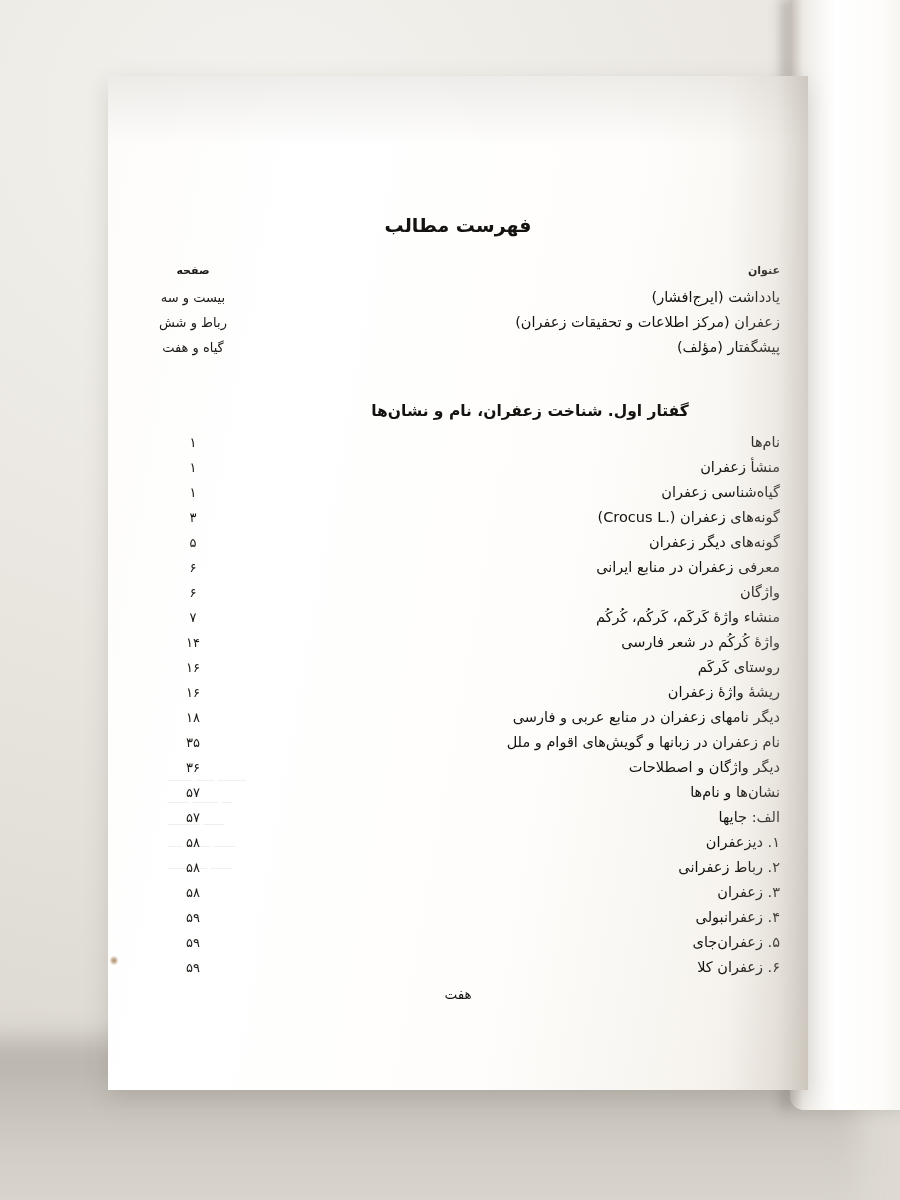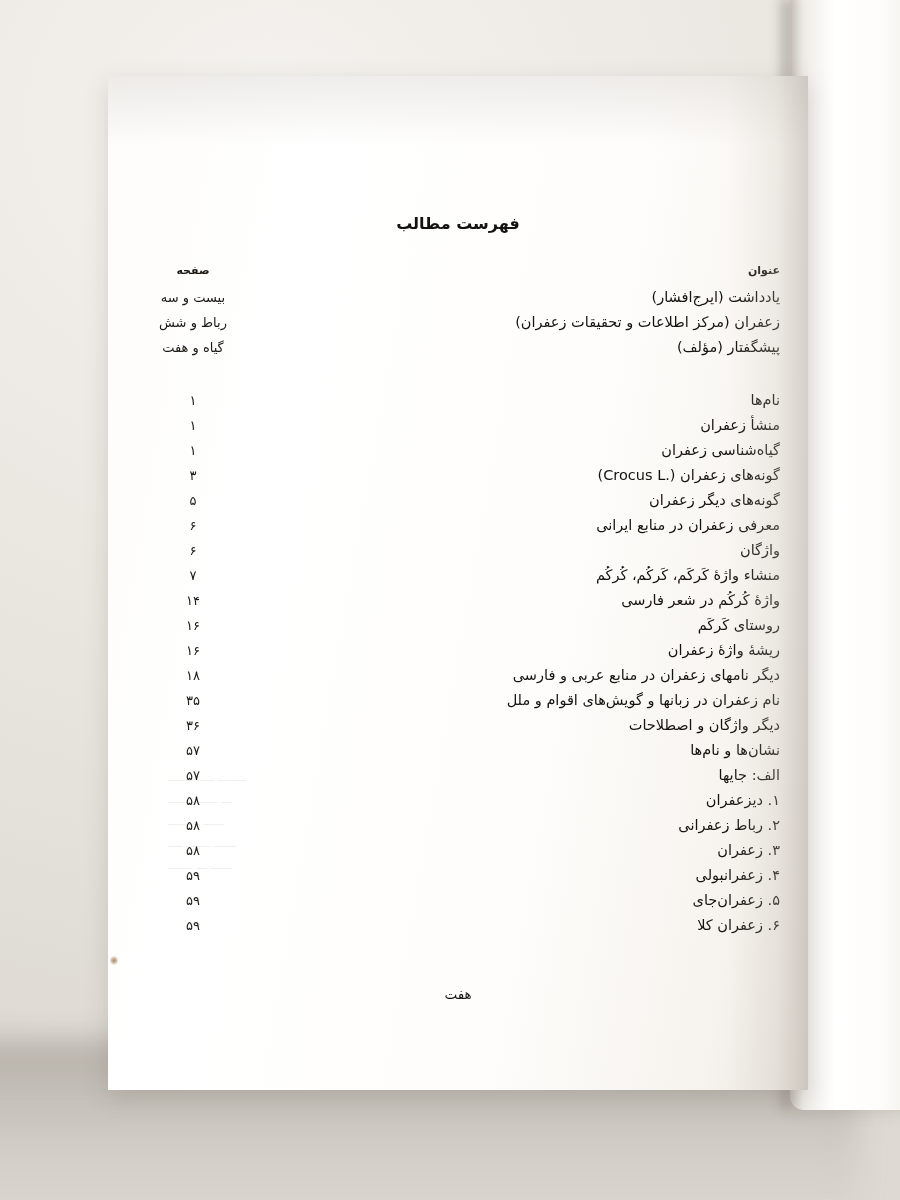--- a/index.html
+++ b/index.html
@@ -104,21 +104,21 @@
     color: #15130f;
     font-family: "DejaVu Sans", "Liberation Sans", sans-serif;
   }
 
   .toc-title {
     position: absolute;
     top: 138px;
     left: 0;
     width: 700px;
     text-align: center;
-    font-size: 16px;
+    font-size: 19px;
     font-weight: bold;
     letter-spacing: 0.5px;
   }
 
   .rows {
     position: absolute;
     top: 188px;
     left: 0;
     width: 700px;
   }
@@ -215,20 +215,24 @@
           <div class="title">زعفران (مرکز اطلاعات و تحقیقات زعفران)</div>
           <div class="page-no">رباط و شش</div>
         </div>
         <div class="row">
           <div class="title">پیشگفتار (مؤلف)</div>
           <div class="page-no">گیاه و هفت</div>
         </div>
 
         <div class="row gap"></div>
 
+        <div class="row section">
+          <div class="title">گفتار اول. شناخت زعفران، نام و نشان‌ها</div>
+          <div class="page-no"></div>
+        </div>
 
         <div class="row gap"></div>
 
         <div class="row">
           <div class="title">نام‌ها</div>
           <div class="page-no">١</div>
         </div>
         <div class="row">
           <div class="title">منشأ زعفران</div>
           <div class="page-no">١</div>

